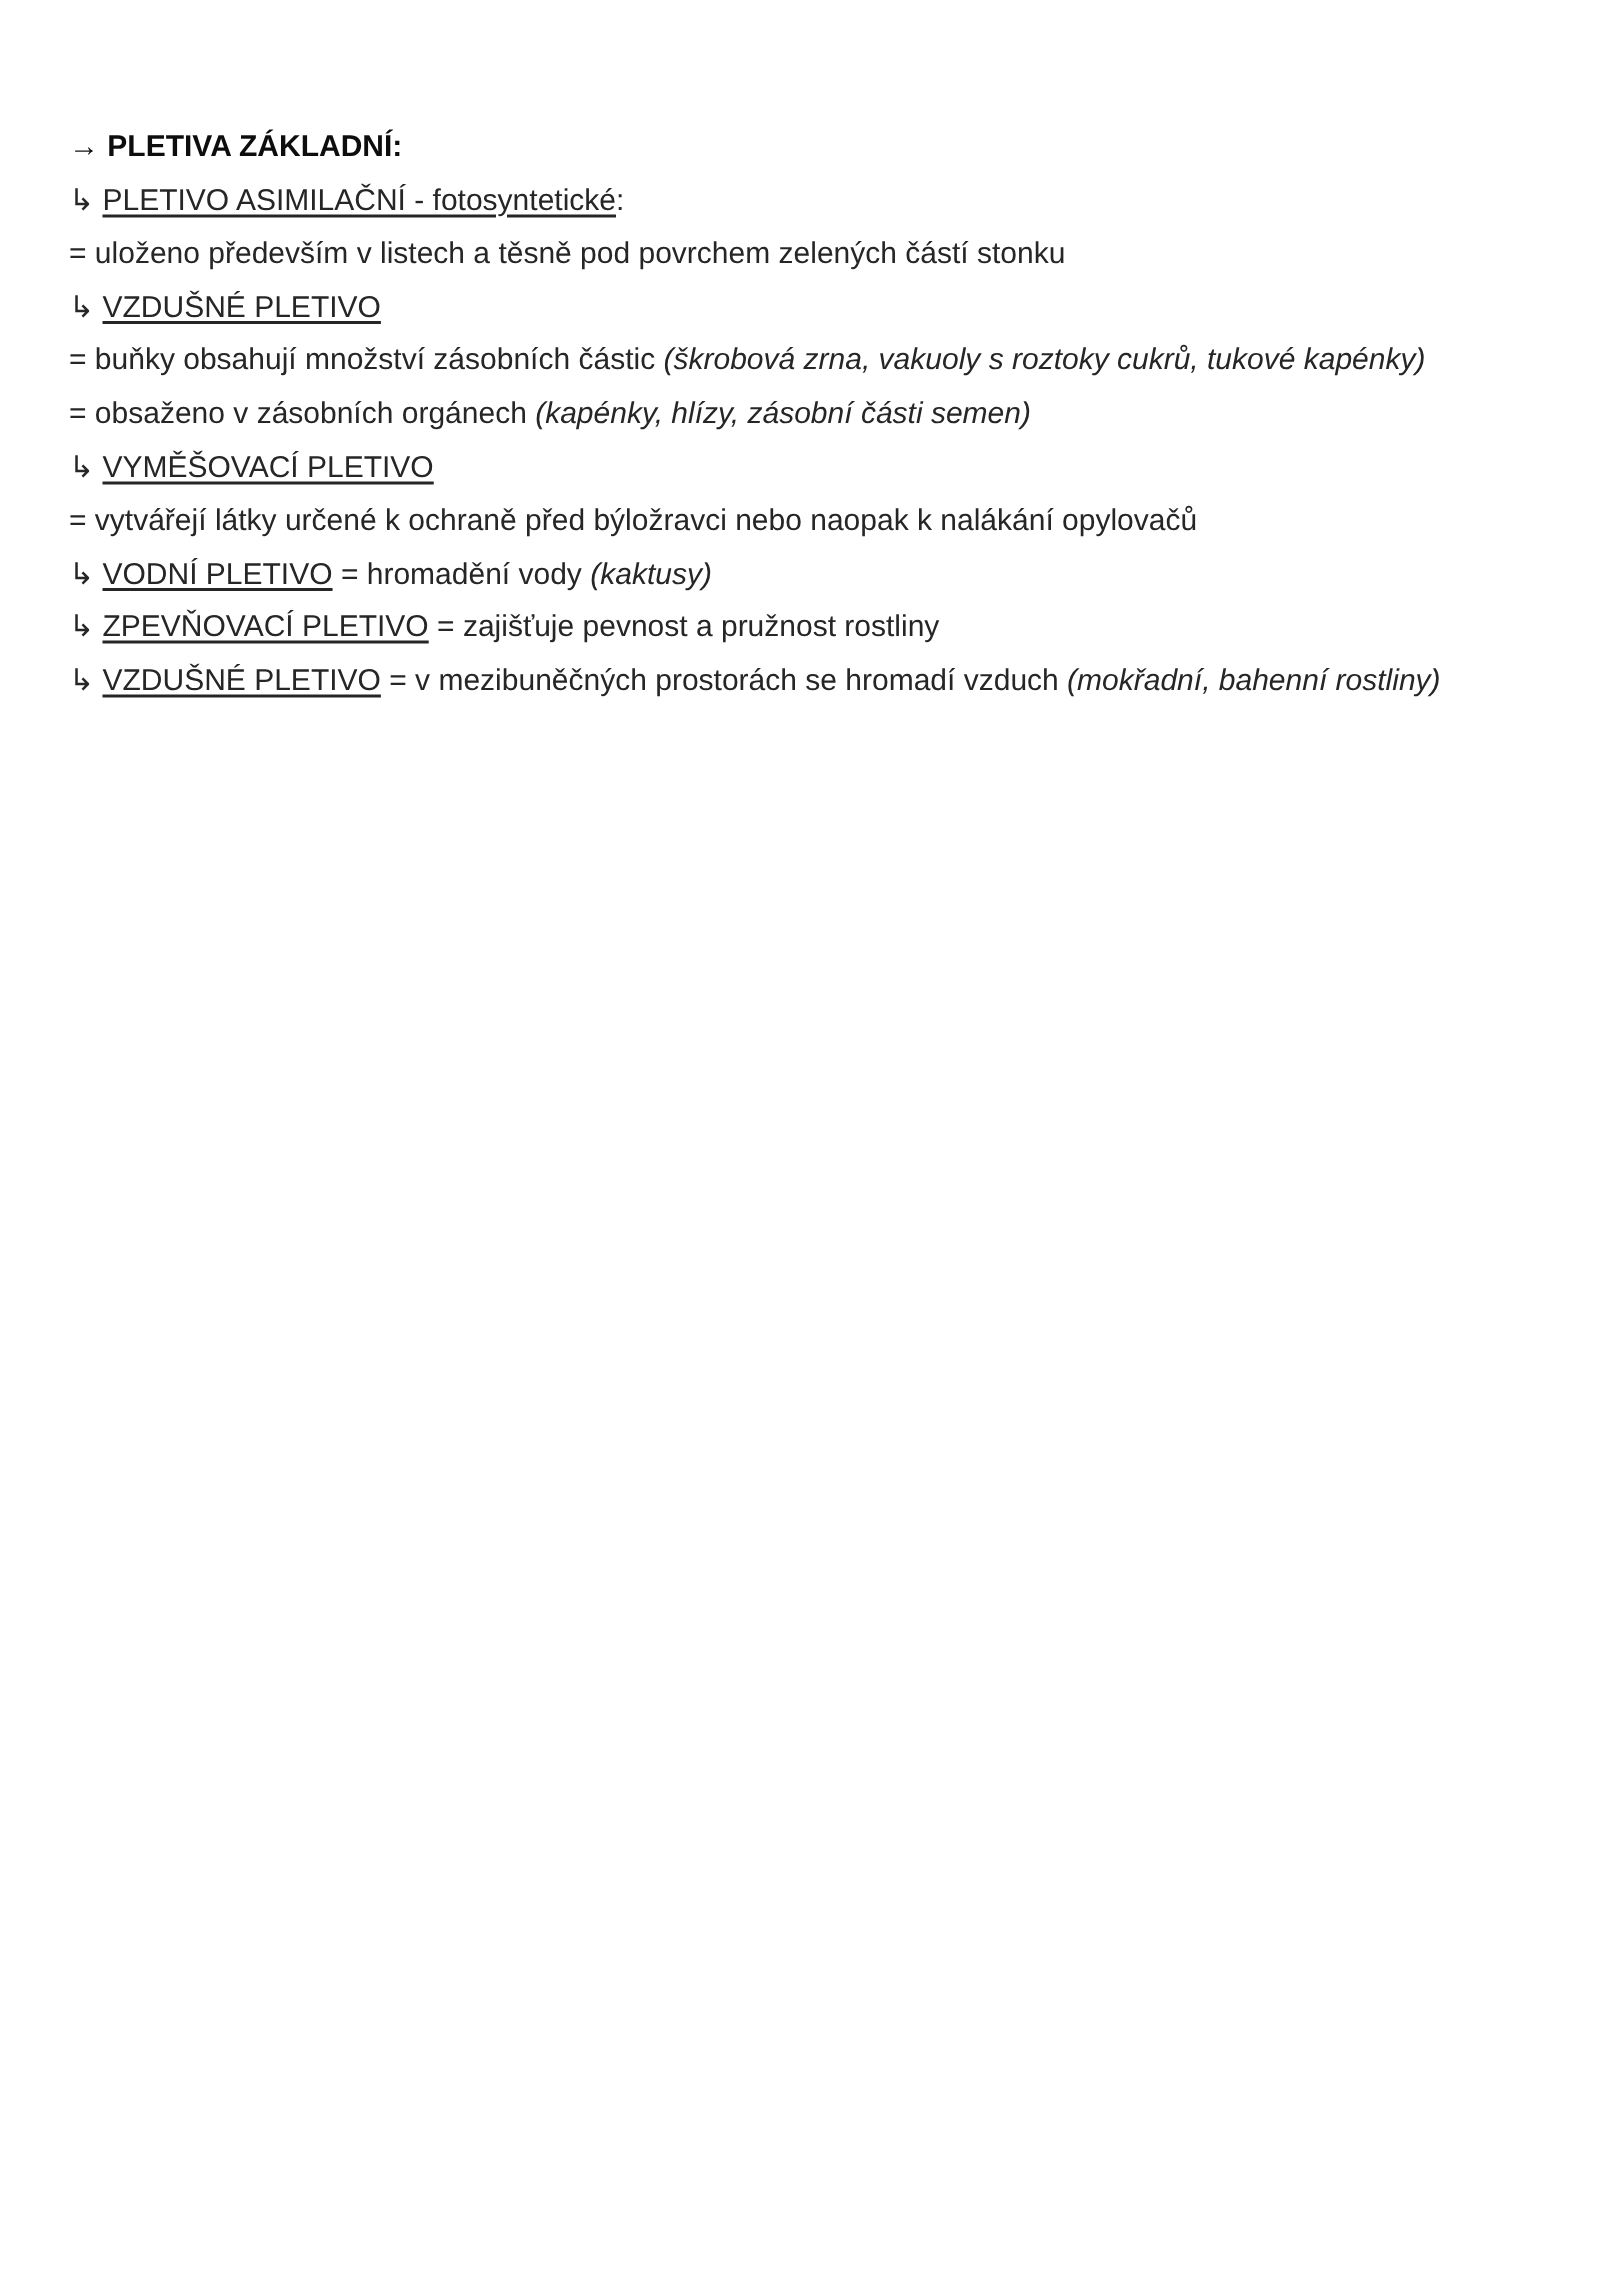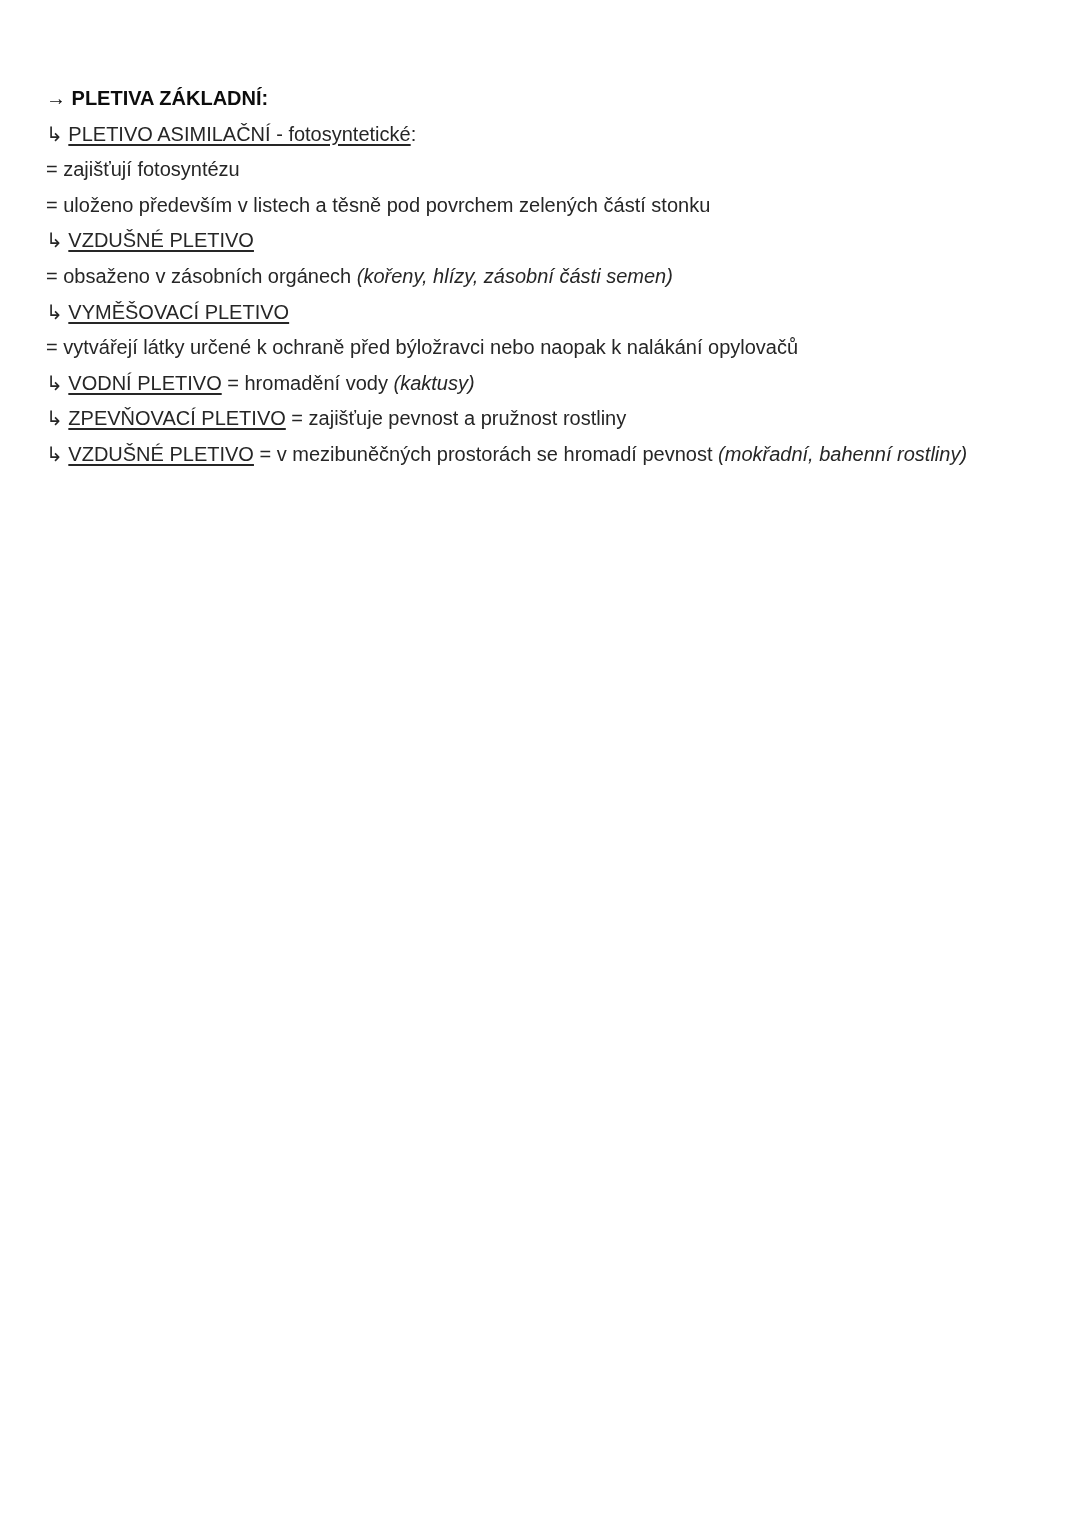--- a/index.html
+++ b/index.html
@@ -42,23 +42,23 @@
     font-style: italic;
   }
 </style>
 </head>
 <body>
 
 <div class="page">
   <div class="doc" style="color: rgb(38, 38, 38);">
       <p class="line"><span class="seg-b">→ </span><span class="seg-b">PLETIVA ZÁKLADNÍ:</span></p>
       <p class="line"><span class="">↳ </span><span class="seg-u">PLETIVO ASIMILAČNÍ - fotosyntetické</span><span class="">:</span></p>
-      <p class="line"><span class="">= zajišťují fotosyntézu</span></p>
       <p class="line"><span class="">= uloženo především v listech a těsně pod povrchem zelených částí stonku</span></p>
       <p class="line"><span class="">↳ </span><span class="seg-u">VZDUŠNÉ PLETIVO</span></p>
-      <p class="line"><span class="">= obsaženo v zásobních orgánech </span><span class="seg-i">(kořeny, hlízy, zásobní části semen)</span></p>
+      <p class="line"><span class="">= buňky obsahují množství zásobních částic </span><span class="seg-i">(škrobová zrna, vakuoly s roztoky cukrů, tukové kapénky)</span></p>
+      <p class="line"><span class="">= obsaženo v zásobních orgánech </span><span class="seg-i">(kapénky, hlízy, zásobní části semen)</span></p>
       <p class="line"><span class="">↳ </span><span class="seg-u">VYMĚŠOVACÍ PLETIVO</span></p>
       <p class="line"><span class="">= vytvářejí látky určené k ochraně před býložravci nebo naopak k nalákání opylovačů</span></p>
       <p class="line"><span class="">↳ </span><span class="seg-u">VODNÍ PLETIVO</span><span class=""> = hromadění vody </span><span class="seg-i">(kaktusy)</span></p>
       <p class="line"><span class="">↳ </span><span class="seg-u">ZPEVŇOVACÍ PLETIVO</span><span class=""> = zajišťuje pevnost a pružnost rostliny</span></p>
-      <p class="line"><span class="">↳ </span><span class="seg-u">VZDUŠNÉ PLETIVO</span><span class=""> = v mezibuněčných prostorách se hromadí pevnost </span><span class="seg-i">(mokřadní, bahenní rostliny)</span></p>
+      <p class="line"><span class="">↳ </span><span class="seg-u">VZDUŠNÉ PLETIVO</span><span class=""> = v mezibuněčných prostorách se hromadí vzduch </span><span class="seg-i">(mokřadní, bahenní rostliny)</span></p>
     </div>
 </div>
 
 </body></html>

